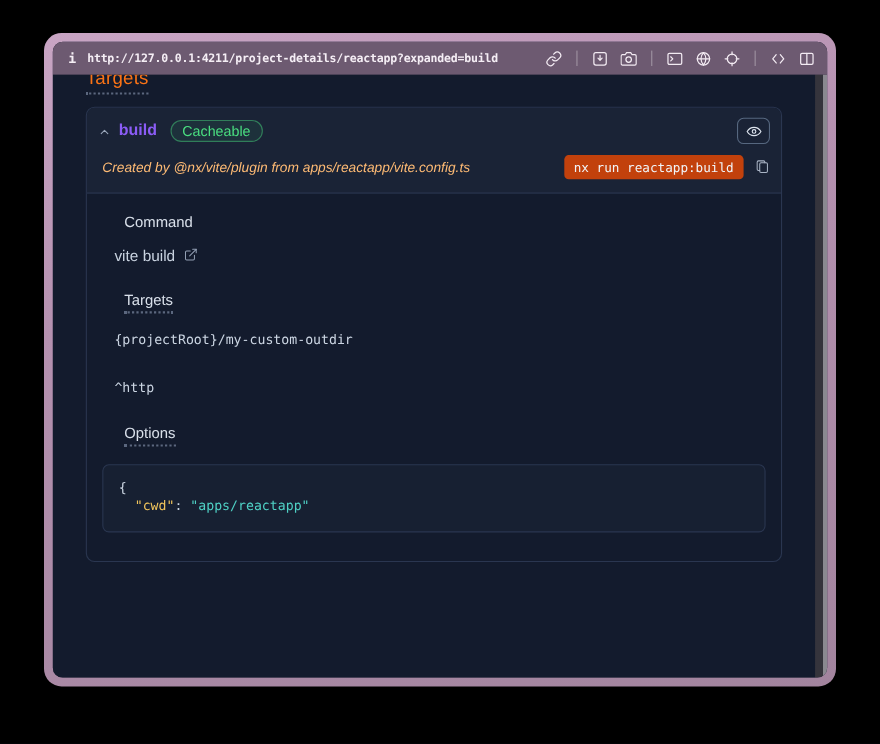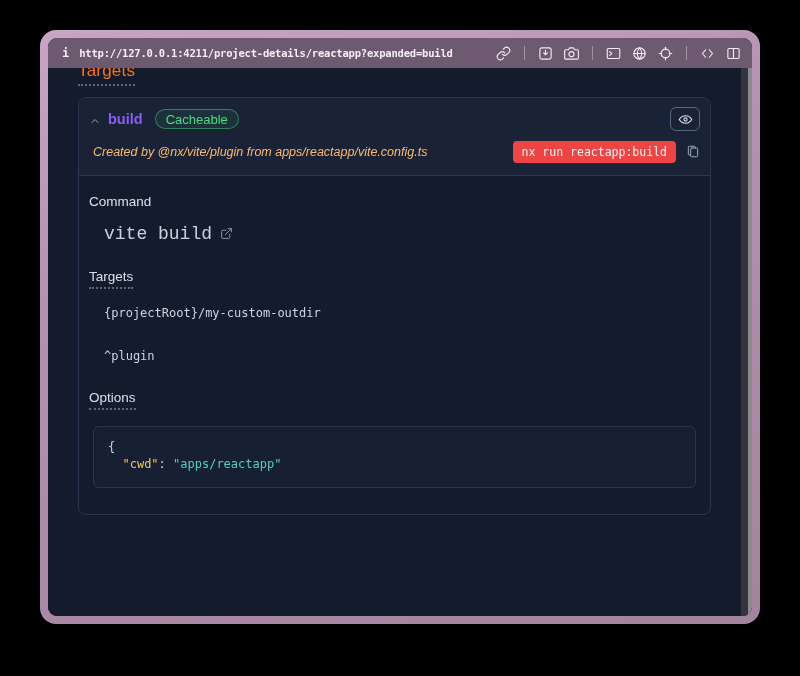--- a/index.html
+++ b/index.html
@@ -60,38 +60,38 @@
   .hdr-spacer { flex:1; }
   .eye-btn { width:30px; height:24px; border:1px solid #56677f; border-radius:6px;
     background:transparent; color:#dde4ee; display:flex; align-items:center;
     justify-content:center; cursor:pointer; flex:0 0 30px; }
   .eye-btn svg { width:15px; height:15px; stroke:currentColor; fill:none;
     stroke-width:1.7; stroke-linecap:round; stroke-linejoin:round; }
 
   .hdr-row2 { display:flex; align-items:center; padding:6px 10px 12px 14px; }
   .created-by { font-style:italic; font-size:12.5px; color:#fdba74; flex:1; }
   .run-chip { font-family:"DejaVu Sans Mono", monospace; font-size:11.5px;
-    color:#f1f5f9; background:#ef4444; border-radius:4px; padding:4px 9px;
+    color:#f1f5f9; background:#c2410c; border-radius:4px; padding:4px 9px;
     white-space:pre; }
   .copy-btn { background:none; border:none; padding:0; margin-left:9px;
     color:#aab5c6; cursor:pointer; width:15px; height:16px; }
   .copy-btn svg { width:14px; height:15px; stroke:currentColor; fill:none;
     stroke-width:1.6; stroke-linecap:round; stroke-linejoin:round; }
 
   
   .card-body { padding:18px 10px 26px 10px; }
   .section { margin-bottom:25px; }
   .section:last-child { margin-bottom:0; }
-  .sec-label { font-size:13.5px; font-weight:500; color:#d9e0ea; margin-bottom:15px; }
+  .sec-label { font-size:13.5px; font-weight:500; color:#d9e0ea; margin-bottom:15px;margin-left:24px; }
   .sec-values { margin-left:15px; }
   .mono-line { font-family:"DejaVu Sans Mono", monospace; font-size:12px;
     color:#ccd6e3; line-height:18px; white-space:pre; }
   .mono-line b { font-weight:bold; }
   .cmd-row { margin-left:15px; display:flex; align-items:center; gap:7px; }
-  .cmd-text { font-size:18px; color:#c9d3e0;font-family:Liberation Mono, monospace; }
+  .cmd-text { font-size:14px; color:#c9d3e0; }
   .ext-btn { background:none; border:none; padding:0; color:#93a0b4;
     cursor:pointer; width:14px; height:14px; }
   .ext-btn svg { width:13px; height:13px; stroke:currentColor; fill:none;
     stroke-width:1.7; stroke-linecap:round; stroke-linejoin:round; }
 
   .code-block { margin:16px 4px 0 4px; border:1px solid #2a3650; border-radius:6px;
     background:#172032; padding:12px 14px 15px 14px;
     font-family:"DejaVu Sans Mono", monospace; font-size:12px; line-height:16.5px;
     color:#ccd6e3; white-space:pre; }
   .ck { color:#f2c55c; } .cv { color:#4fd1c5; }
@@ -224,21 +224,21 @@
 
             <div class="section">
               <div class="sec-label"><span class="dotted">Targets</span></div>
               <div class="sec-values">
                 <div class="mono-line">{projectRoot}/my-custom-outdir</div>
               </div>
             </div>
 
             <div class="section">
               <div class="sec-values">
-                <div class="mono-line">^plugin</div>
+                <div class="mono-line">^http</div>
               </div>
             </div>
 
             <div class="section">
               <div class="sec-label"><span class="dotted">Options</span></div>
               <div class="code-block"><span>{</span>
 <span>  </span><span class="ck">"cwd"</span><span>: </span><span class="cv">"apps/reactapp"</span>
 </div>
             </div>
 

